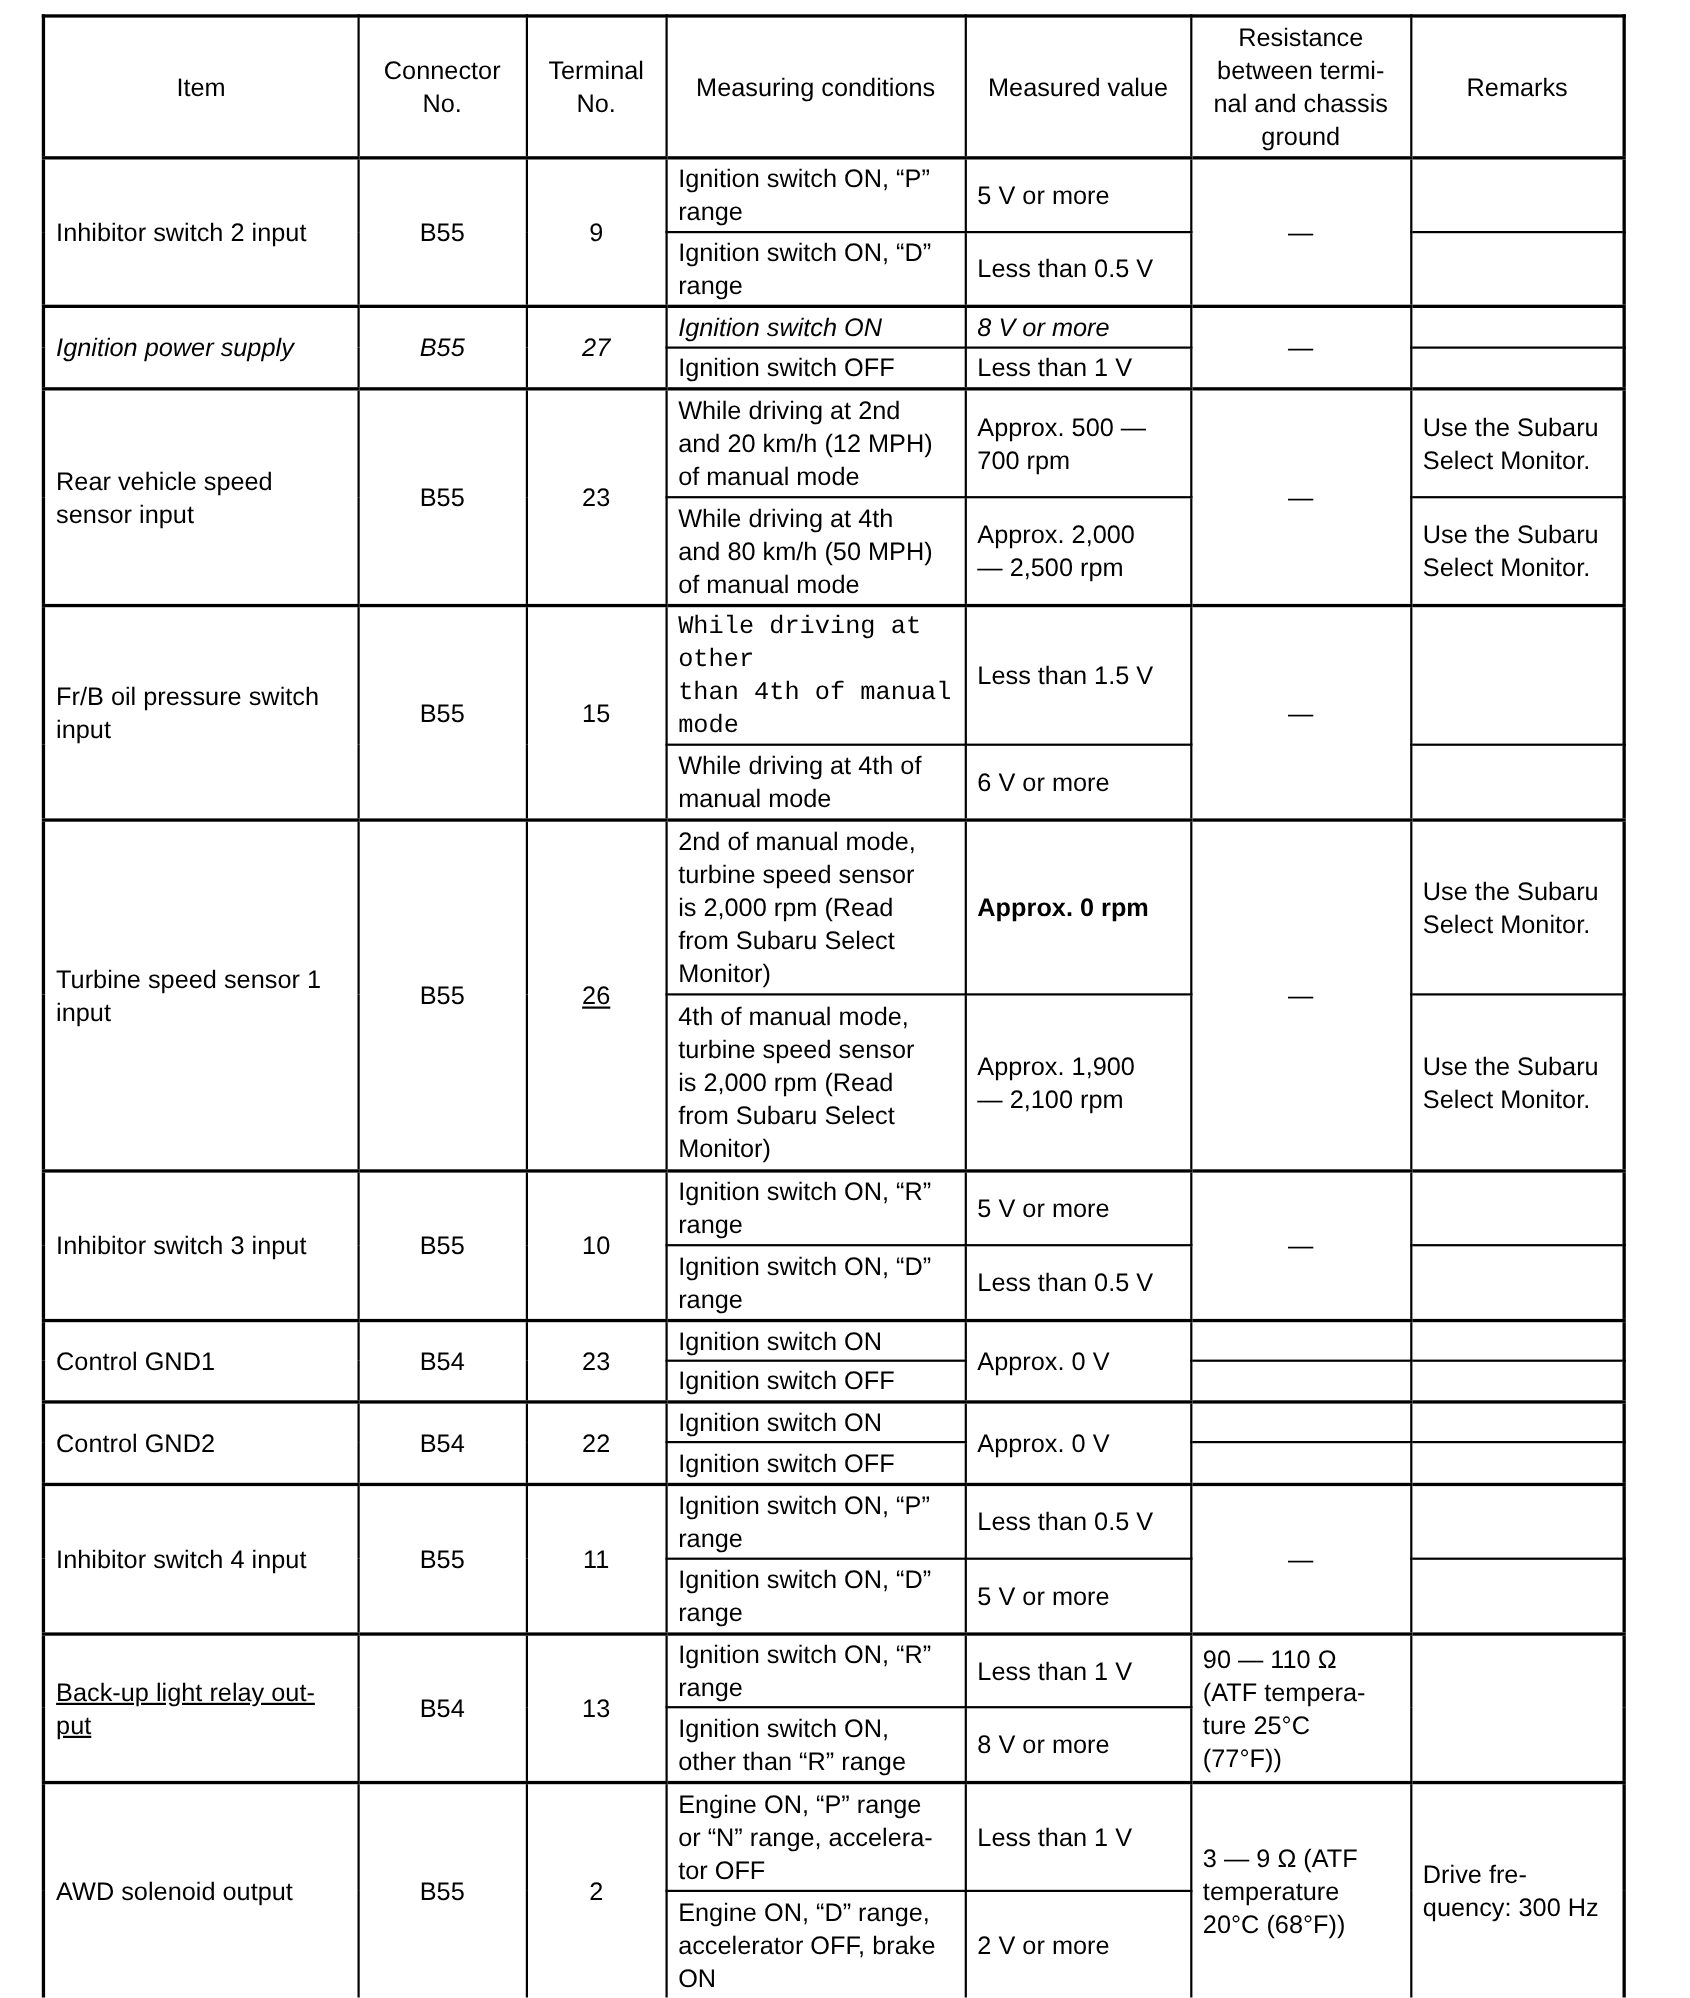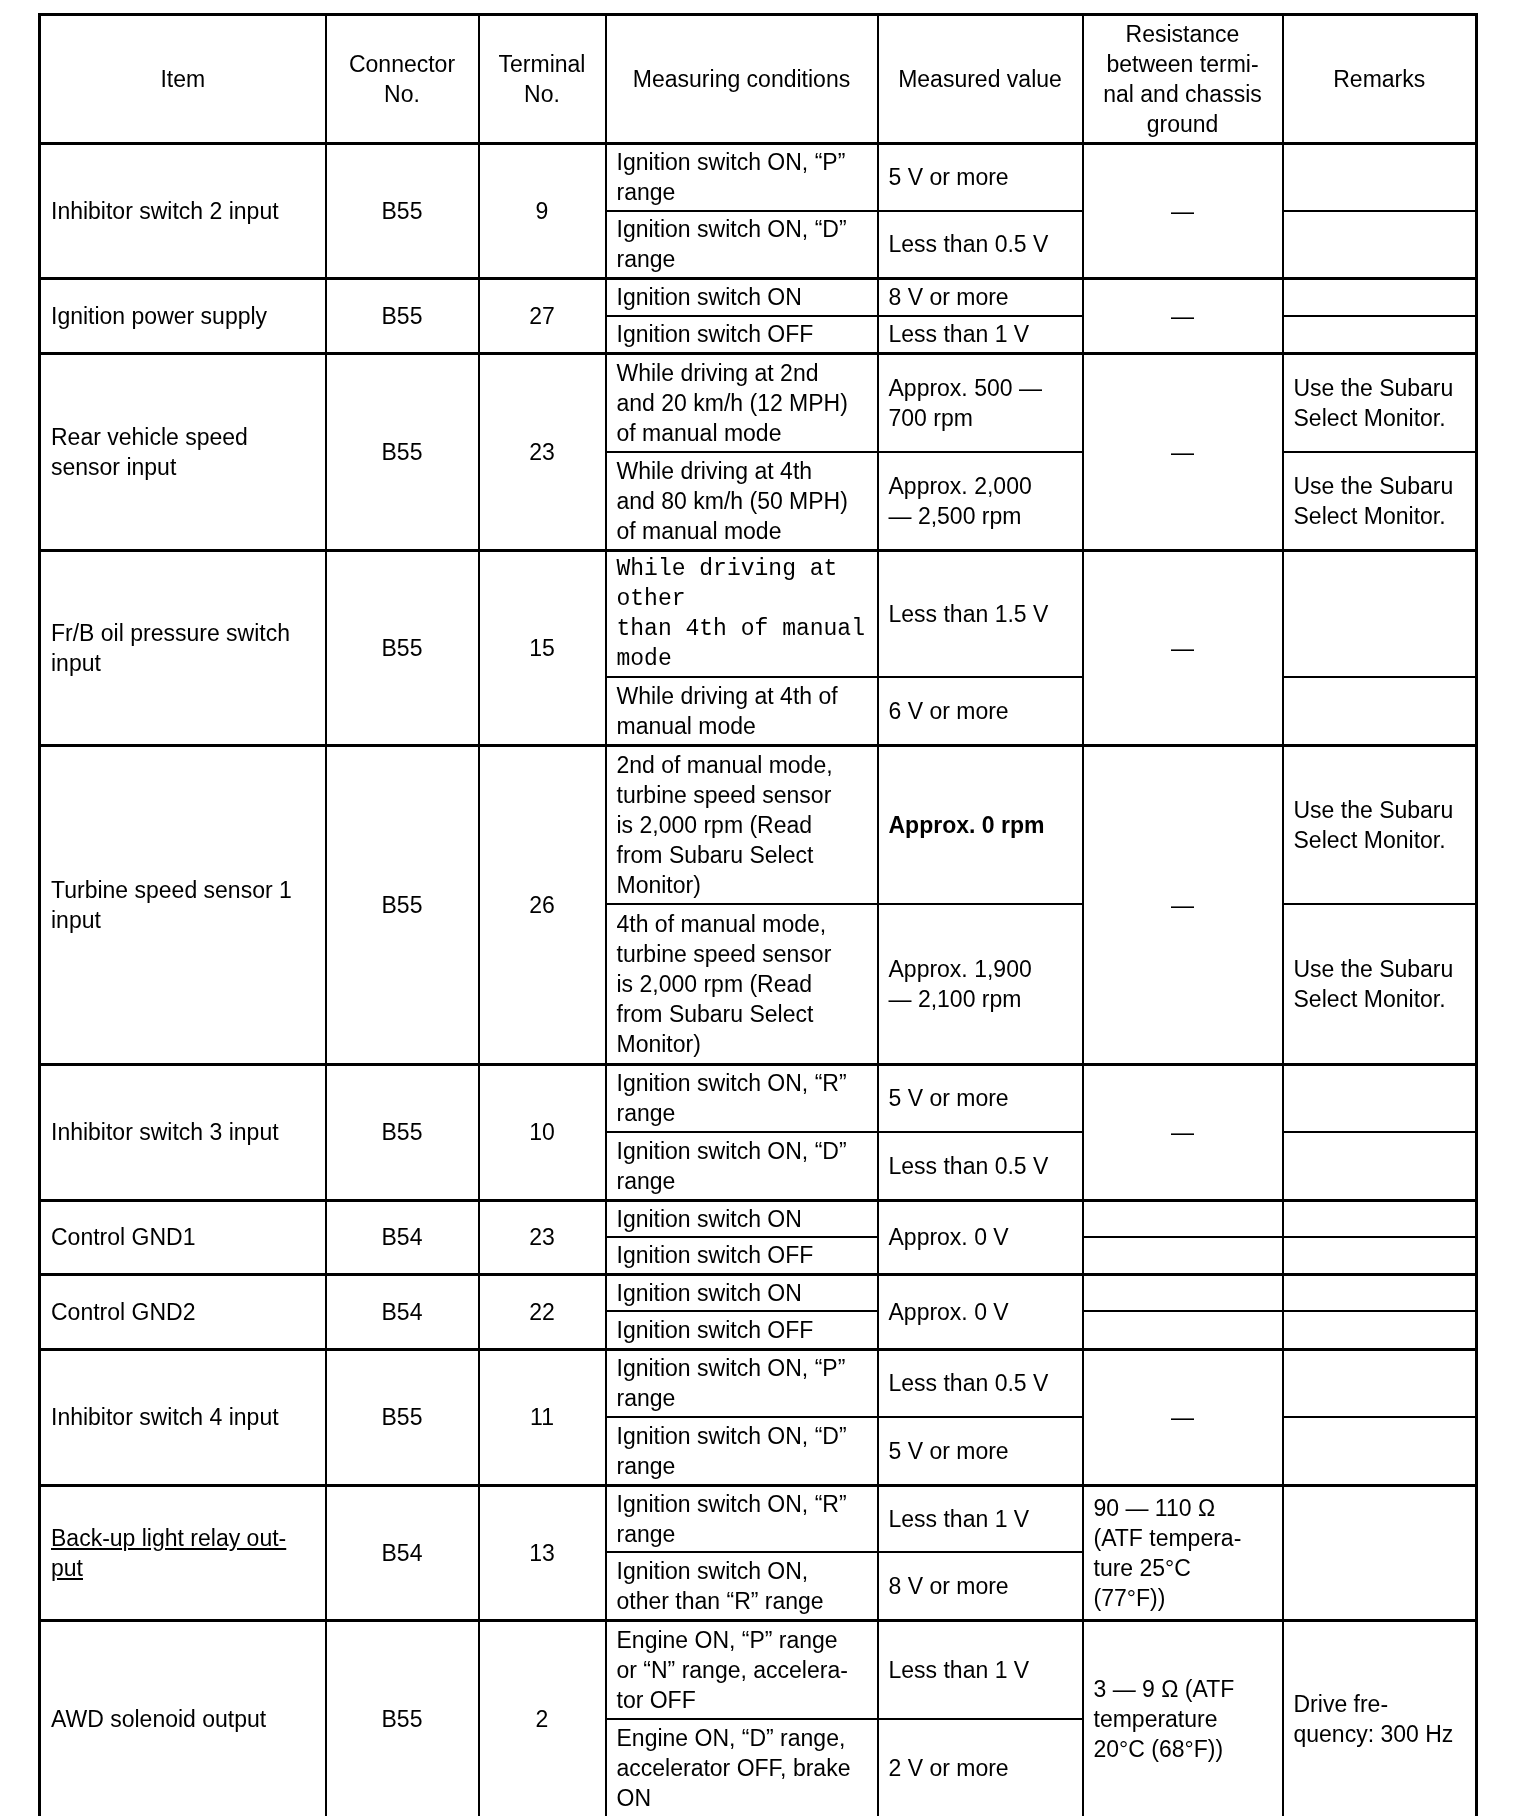--- a/index.html
+++ b/index.html
@@ -51,21 +51,21 @@
         <td style="border-top: 3px solid rgb(0, 0, 0);">5 V or more</td>
         <td rowspan="2" class="c" style="border-top: 3px solid rgb(0, 0, 0);">—</td>
         <td style="border-top: 3px solid rgb(0, 0, 0);"></td>
       </tr>
       <tr style="height: 68px;">
         <td>Ignition switch ON, “D”
 range</td>
         <td>Less than 0.5 V</td>
         <td></td>
       </tr>
-      <tr style="height: 37px;">
+      <tr style="height: 37px; font-style: italic;">
         <td rowspan="2" style="border-top: 3px solid rgb(0, 0, 0);">Ignition power supply</td>
         <td rowspan="2" class="c" style="border-top: 3px solid rgb(0, 0, 0);">B55</td>
         <td rowspan="2" class="c" style="border-top: 3px solid rgb(0, 0, 0);">27</td>
         <td style="border-top: 3px solid rgb(0, 0, 0);">Ignition switch ON</td>
         <td style="border-top: 3px solid rgb(0, 0, 0);">8 V or more</td>
         <td rowspan="2" class="c" style="border-top: 3px solid rgb(0, 0, 0);">—</td>
         <td style="border-top: 3px solid rgb(0, 0, 0);"></td>
       </tr>
       <tr style="height: 38px;">
         <td>Ignition switch OFF</td>
@@ -110,21 +110,21 @@
       <tr style="height: 68px;">
         <td>While driving at 4th of
 manual mode</td>
         <td>6 V or more</td>
         <td></td>
       </tr>
       <tr style="height: 159px;">
         <td rowspan="2" style="border-top: 3px solid rgb(0, 0, 0);">Turbine speed sensor 1
 input</td>
         <td rowspan="2" class="c" style="border-top: 3px solid rgb(0, 0, 0);">B55</td>
-        <td rowspan="2" class="c" style="border-top: 3px solid rgb(0, 0, 0);">26</td>
+        <td rowspan="2" class="c" style="border-top: 3px solid rgb(0, 0, 0); text-decoration: underline;">26</td>
         <td style="border-top: 3px solid rgb(0, 0, 0);">2nd of manual mode,
 turbine speed sensor
 is 2,000 rpm (Read
 from Subaru Select
 Monitor)</td>
         <td style="border-top: 3px solid rgb(0, 0, 0); font-weight: bold;">Approx. 0 rpm</td>
         <td rowspan="2" class="c" style="border-top: 3px solid rgb(0, 0, 0);">—</td>
         <td style="border-top: 3px solid rgb(0, 0, 0);">Use the Subaru
 Select Monitor.</td>
       </tr>

